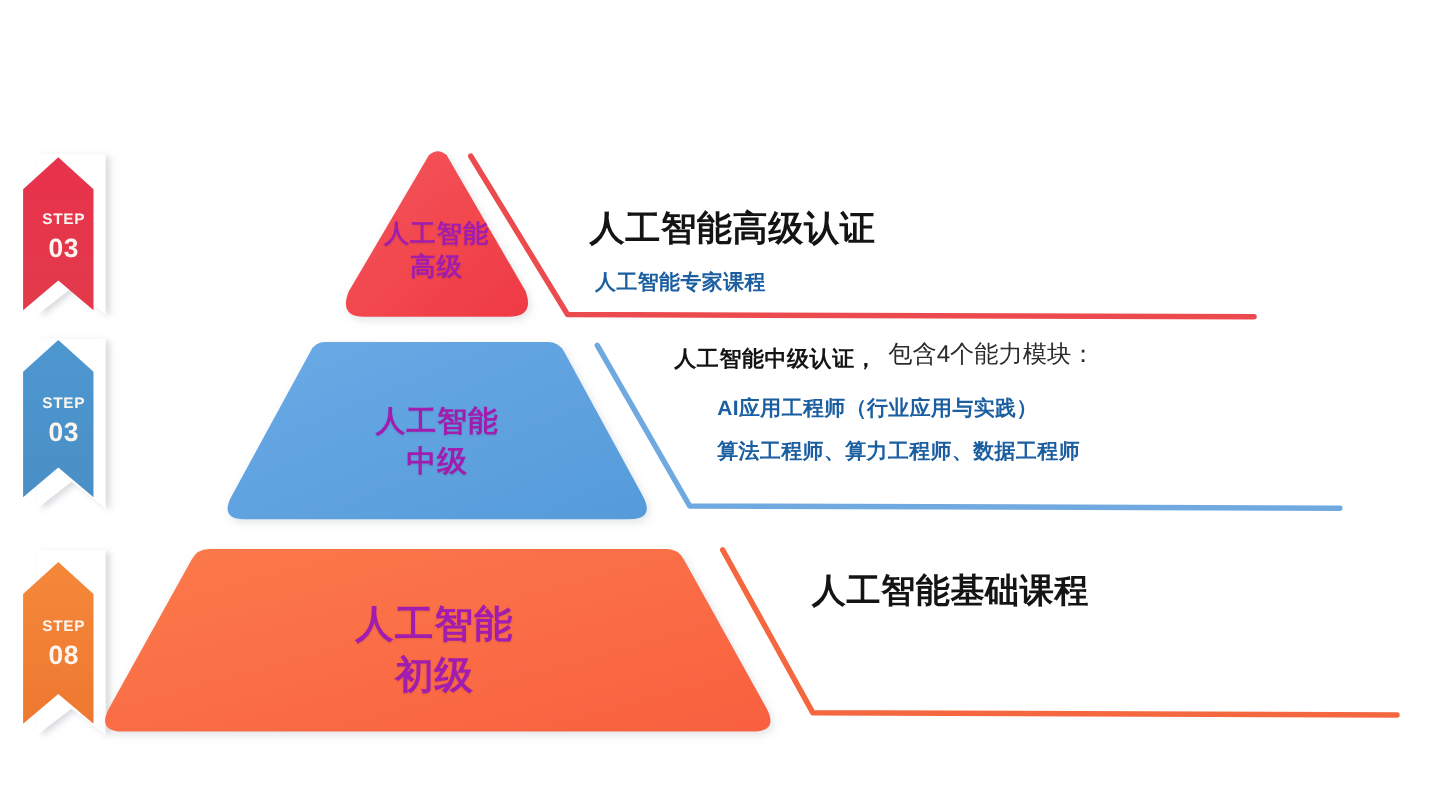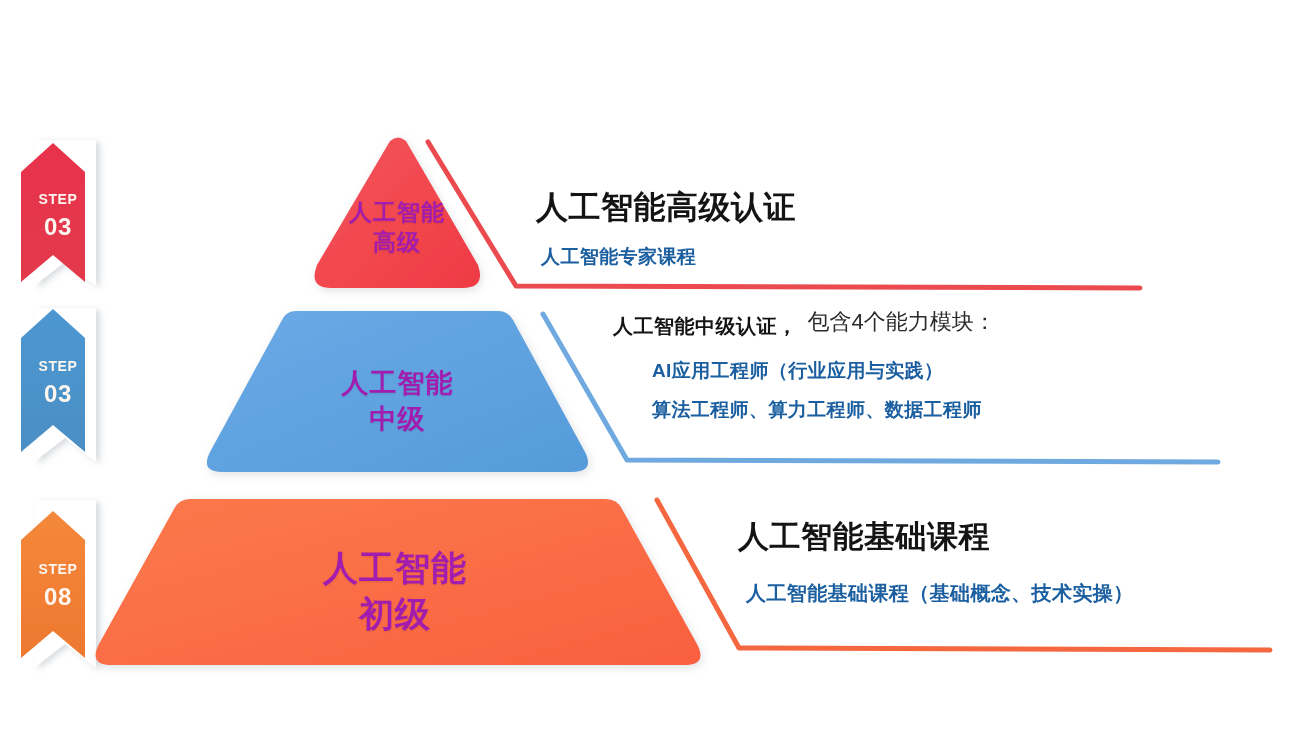--- a/index.html
+++ b/index.html
@@ -246,16 +246,15 @@
     <div class="title-row">
       <span class="block-title">人工智能中级认证，</span>
       <span class="title-note">包含4个能力模块：</span>
     </div>
     <div class="block-sub sub-1">AI应用工程师（行业应用与实践）</div>
     <div class="block-sub sub-2">算法工程师、算力工程师、数据工程师</div>
   </div>
 
   <div class="block" id="block-basic">
     <div class="block-title">人工智能基础课程</div>
-    <div class="block-sub">人工智能基础课程（基础概念、技术实操）</div>
   </div>
 
 </div>
 
 </body></html>

